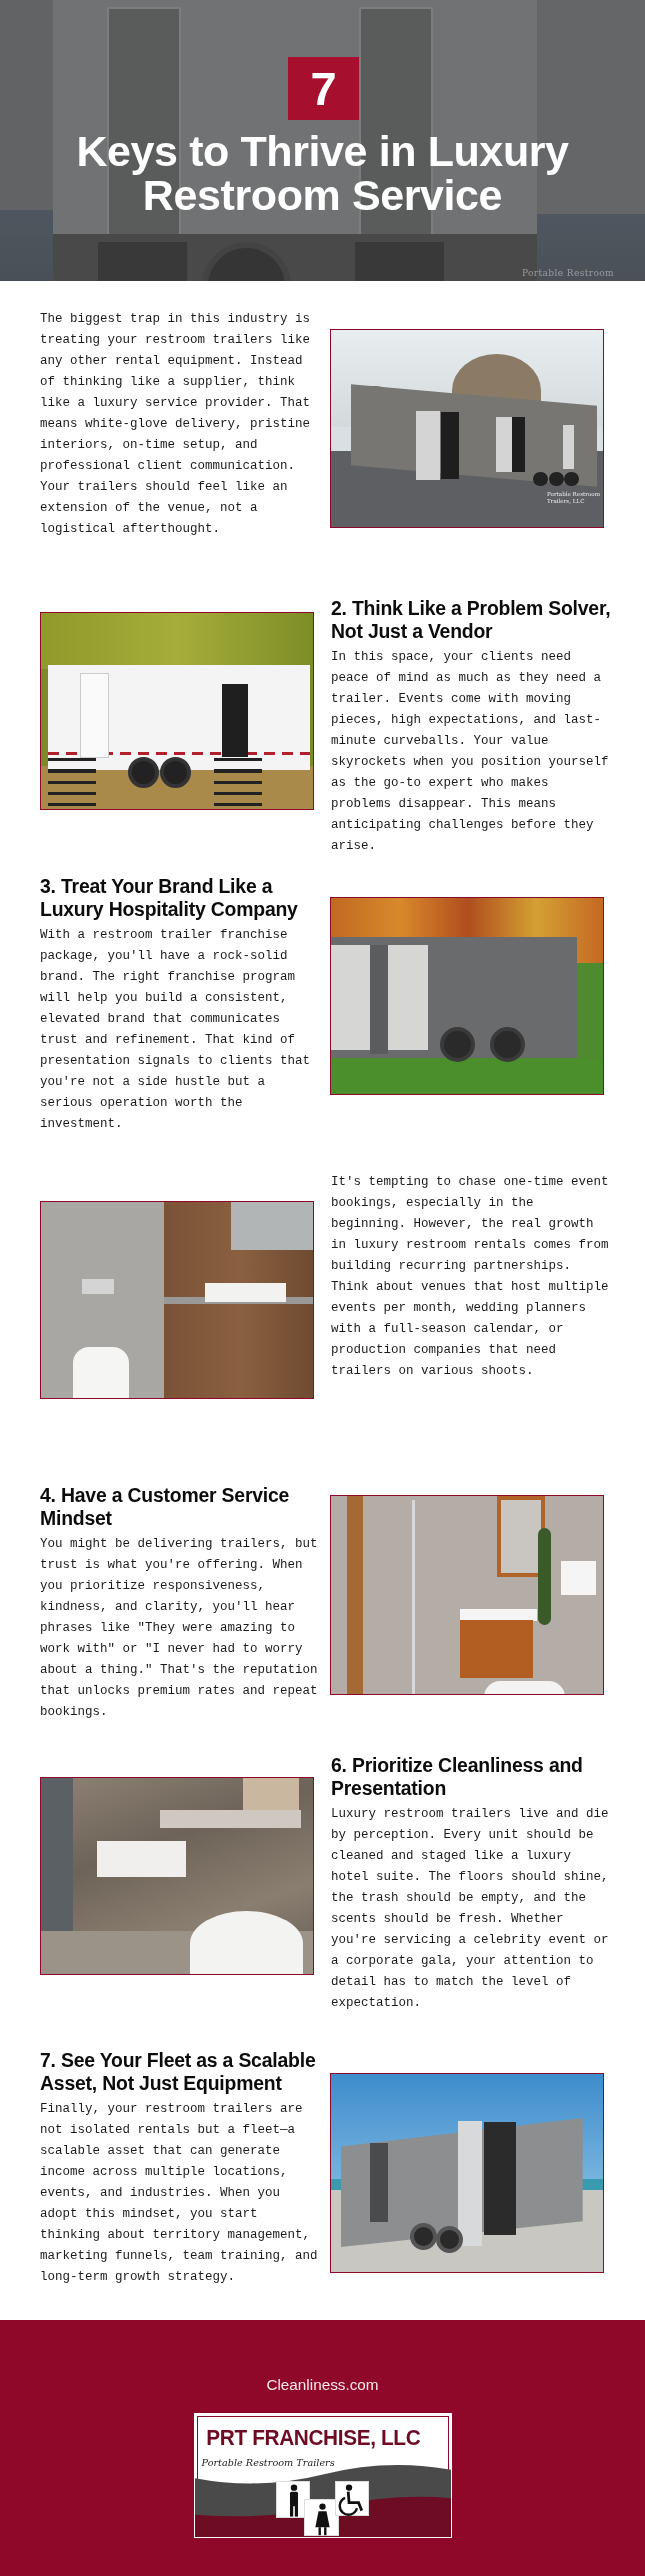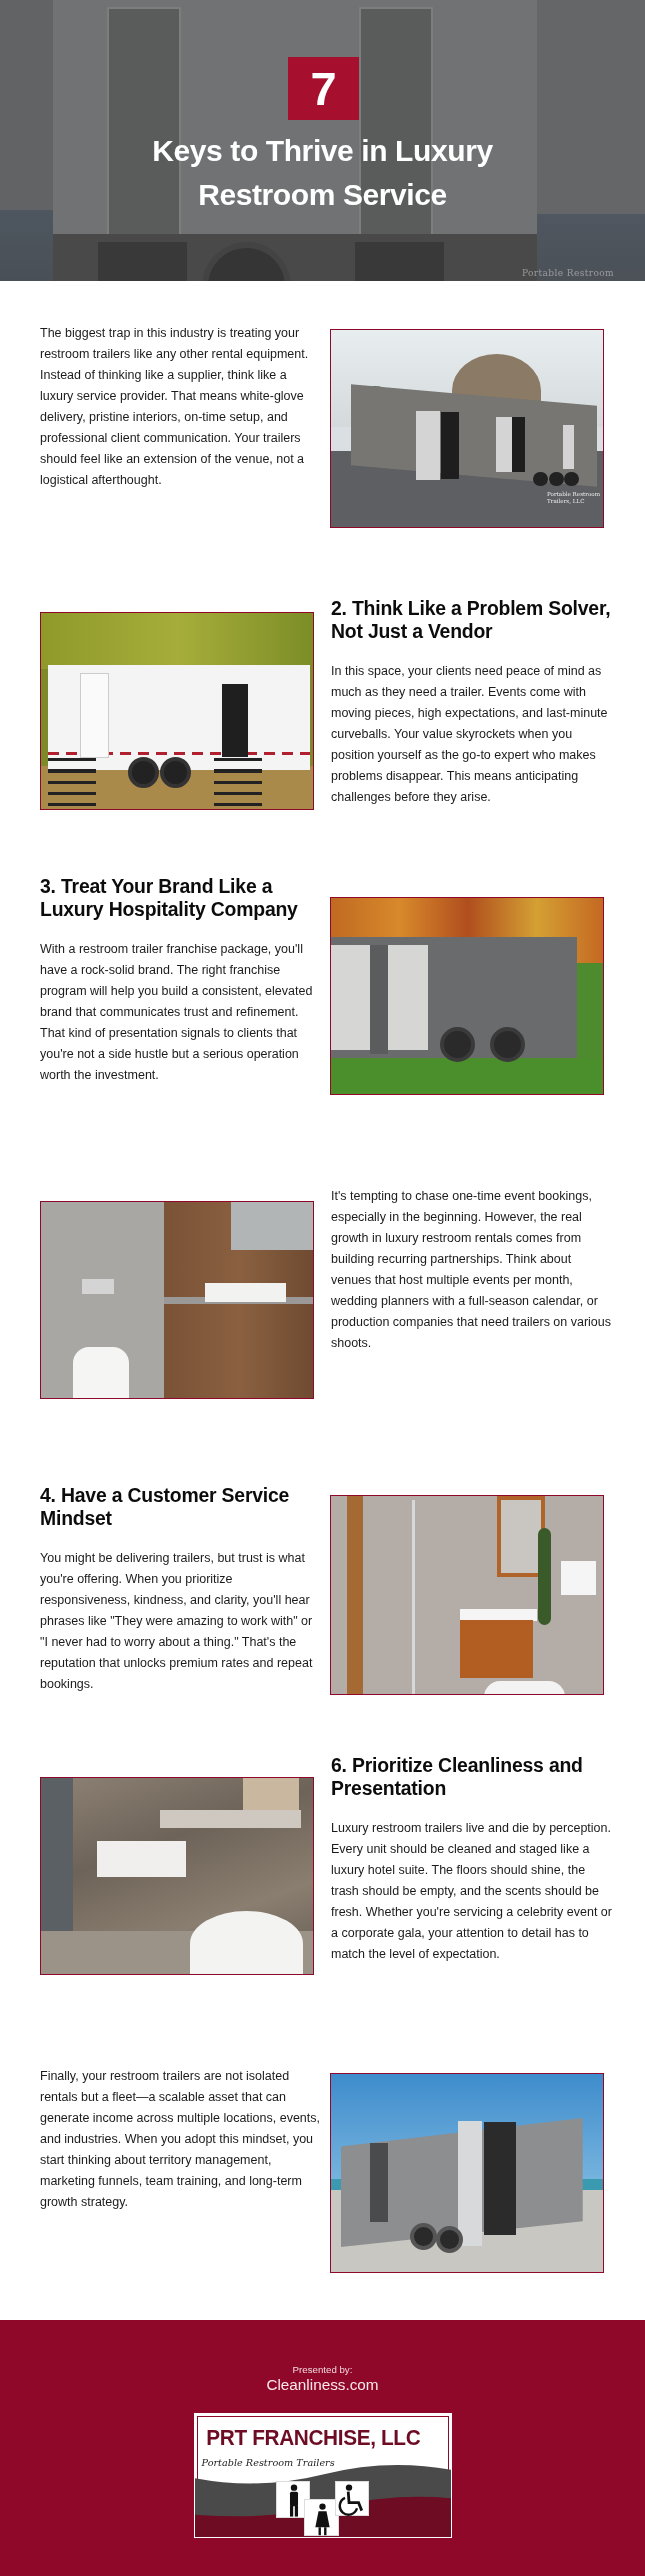--- a/index.html
+++ b/index.html
@@ -20,29 +20,29 @@
   .hero-photo .door2 { left: 359px; top: 6.5px; width: 74px; height: 343px; background: #6b6c6d; border: 2.4px solid #9a9a9a; }
   .hero-photo .skirt { left: 53px; top: 234px; width: 484px; height: 48px; background: #555; }
   .hero-photo .wheel { left: 202px; top: 242px; width: 89px; height: 89px; border-radius: 50%; background: #3a3a3a; border: 6.5px solid #4d4d4d; }
   .hero-photo .step1 { left: 98px; top: 242px; width: 89px; height: 40px; background: #3f3f3f; }
   .hero-photo .step2 { left: 355px; top: 242px; width: 89px; height: 40px; background: #3f3f3f; }
   .hero-watermark { position: absolute; right: 31px; bottom: 3.2px; font-family: "DejaVu Serif", serif; font-size: 9px; color: rgba(230,230,230,0.7); letter-spacing: 0.4px; }
   .hero-overlay { position: absolute; inset: 0; background: rgba(40,40,40,0.25); }
   .hero-badge { position: absolute; left: 288px; top: 57px; width: 71px; height: 63px; background: #a70f2e;
     color: #fff; font-family: "Liberation Sans", sans-serif; font-weight: 700; font-size: 47px; line-height: 63px; text-align: center; }
   .hero-title { position: absolute; left: 0; top: 129px; width: 645px; text-align: center; color: #fff;
-    font-family: "Liberation Sans", sans-serif; font-weight: 700; font-size: 30px; line-height: 44px; letter-spacing: -0.4px; }
+    font-family: "Liberation Sans", sans-serif; font-weight: 700; font-size: 43px; line-height: 44px; letter-spacing: -0.4px; }
 
   
   .section { position: absolute; left: 0; width: 645px; }
   .text-col { position: absolute; width: 282px; }
   .text-col.left { left: 40px; }
   .text-col.right { left: 331px; }
   .sec-title { font-family: "Liberation Sans", sans-serif; font-weight: 700; font-size: 19.4px; line-height: 23.4px; color: #0c0c0c; letter-spacing: -0.2px; }
-  .sec-body { margin-top: 17px; font-family: Liberation Sans, sans-serif; font-size: 12.5px; line-height: 21px; color: #1b1b1b; }
+  .sec-body { margin-top: 3px; font-family: Liberation Mono, monospace; font-size: 12.5px; line-height: 21px; color: #1b1b1b; }
   .photo { position: absolute; width: 274px; border: 1.6px solid #8f0729; overflow: hidden; }
   .photo.left { left: 40px; }
   .photo.right { left: 330px; }
 
   
   .ph { position: absolute; }
   
   .footer { position: absolute; left: 0; top: 2320px; width: 645px; height: 256px; background: #8f0729; }
   .presented { position: absolute; top: 44px; width: 645px; text-align: center; color: #f1d9de; font-family: "Liberation Sans", sans-serif; font-size: 9.7px; }
   .site-link { position: absolute; top: 56px; width: 645px; text-align: center; color: #fbe9ec; font-family: "Liberation Sans", sans-serif; font-size: 15.3px; text-decoration: none; display: block; }
@@ -178,37 +178,37 @@
     <div class="ph" style="left:149px;top:133px;width:113px;height:65px;background:#f3f3f2;border-radius:50% 50% 0 0;"></div>
   </div>
   <div class="text-col right">
     <h2 class="sec-title">6. Prioritize Cleanliness and Presentation</h2>
     <p class="sec-body">Luxury restroom trailers live and die by perception. Every unit should be cleaned and staged like a luxury hotel suite. The floors should shine, the trash should be empty, and the scents should be fresh. Whether you're servicing a celebrity event or a corporate gala, your attention to detail has to match the level of expectation.</p>
   </div>
 </section>
 
 <section class="section" style="top:2049px;">
   <div class="text-col left">
+    <h2 class="sec-title">7. See Your Fleet as a Scalable Asset, Not Just Equipment</h2>
     <p class="sec-body">Finally, your restroom trailers are not isolated rentals but a fleet—a scalable asset that can generate income across multiple locations, events, and industries. When you adopt this mindset, you start thinking about territory management, marketing funnels, team training, and long-term growth strategy.</p>
   </div>
   <div class="photo right" style="top:24px;height:200px;background:#4f98cf;">
     <div class="ph" style="left:0;top:0;width:274px;height:113px;background:linear-gradient(180deg,#3e8ccc,#7ab6df);"></div>
     <div class="ph" style="left:0;top:105px;width:274px;height:11.3px;background:#3a9ab0;"></div>
     <div class="ph" style="left:0;top:116px;width:274px;height:84px;background:#c9c7c1;"></div>
     <div class="ph" style="left:9.7px;top:44px;width:242px;height:129px;background:#8d8e90;clip-path:polygon(0 22%,100% 0,100% 80%,0 100%);"></div>
     <div class="ph" style="left:39px;top:69px;width:18px;height:79px;background:#4a4b4d;"></div>
     <div class="ph" style="left:127px;top:47px;width:24px;height:125px;background:#d8d9da;"></div>
     <div class="ph" style="left:153px;top:48px;width:32px;height:113px;background:#2b2b2c;"></div>
     <div class="ph" style="left:79px;top:149px;width:27.4px;height:27.4px;border-radius:50%;background:#2a2a2a;border:4.8px solid #555;"></div>
     <div class="ph" style="left:105px;top:152px;width:27.4px;height:27.4px;border-radius:50%;background:#2a2a2a;border:4.8px solid #555;"></div>
   </div>
 </section>
 
 <footer class="footer">
-  <div class="presented">Presented by:</div>
   <a class="site-link">Cleanliness.com</a>
   <div class="logo">
     <svg class="logo-wave" viewBox="0 0 320 95" preserveAspectRatio="none">
       <path d="M0 20 Q80 35 160 15 T320 10 L320 95 L0 95 Z" fill="#4a4a4a"></path>
       <path d="M0 65 Q90 72 170 55 T320 45 L320 95 L0 95 Z" fill="#6e0c24"></path>
     </svg>
     <div class="logo-name">PRT FRANCHISE, LLC</div>
     <div class="logo-tag">Portable Restroom Trailers</div>
     <div class="sign" style="left:81px;top:67px;width:34px;height:37px;">
       <svg width="34" height="37" viewBox="0 0 42 46">

